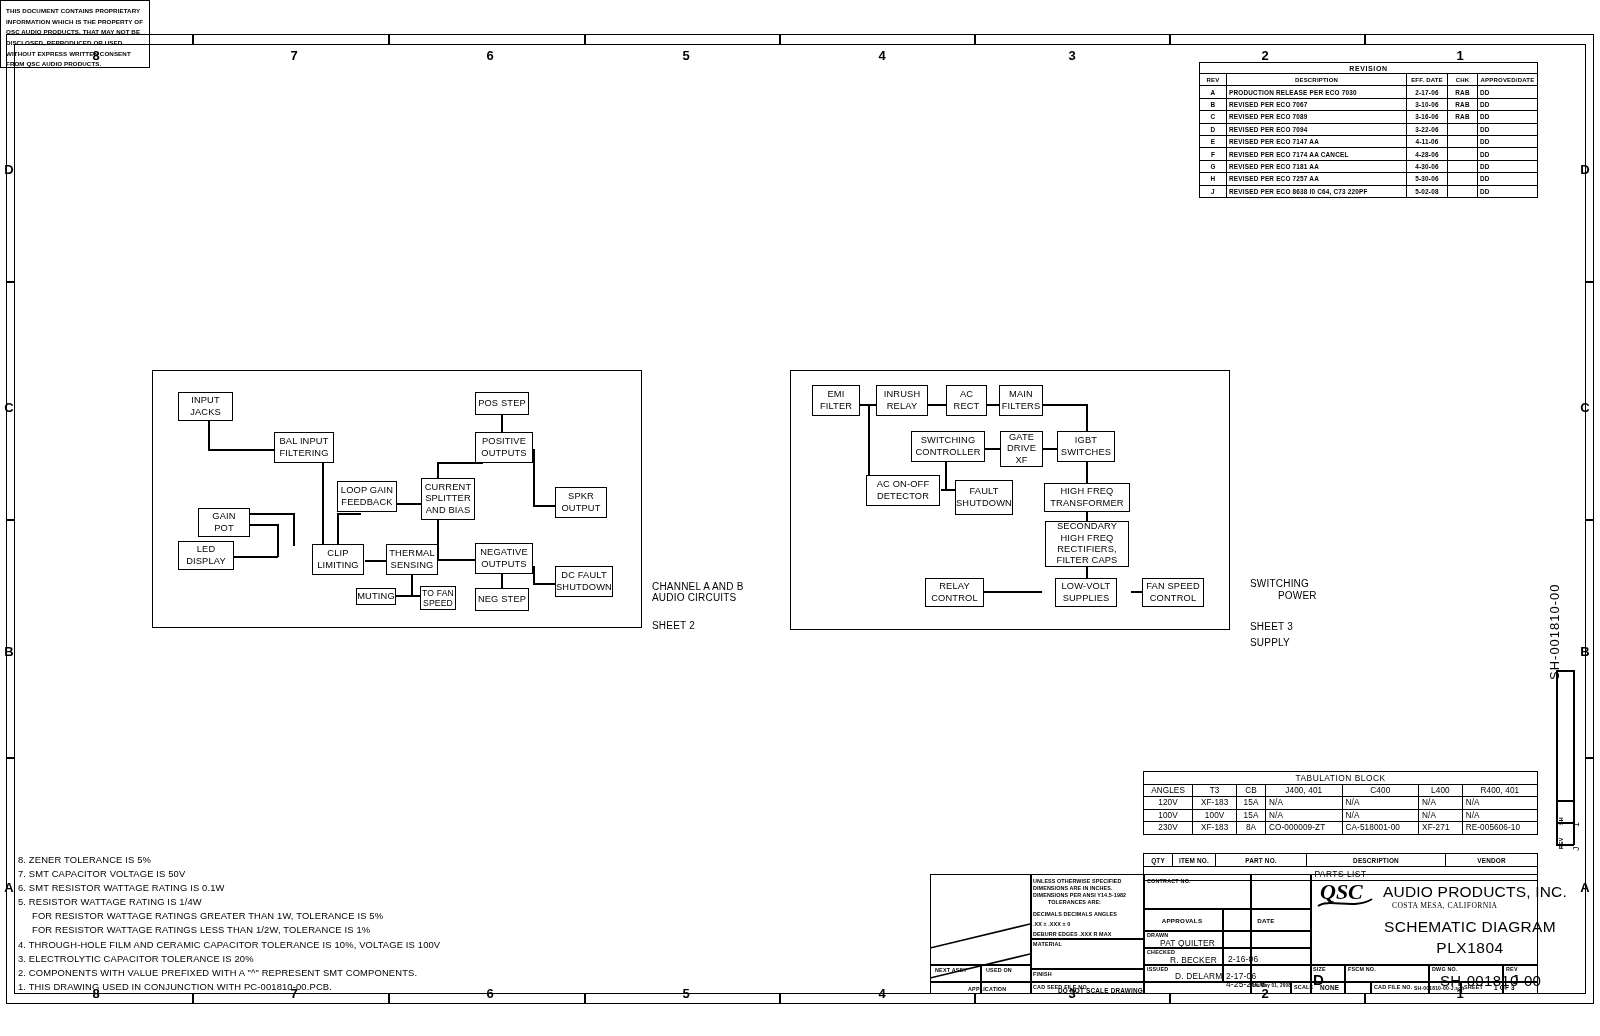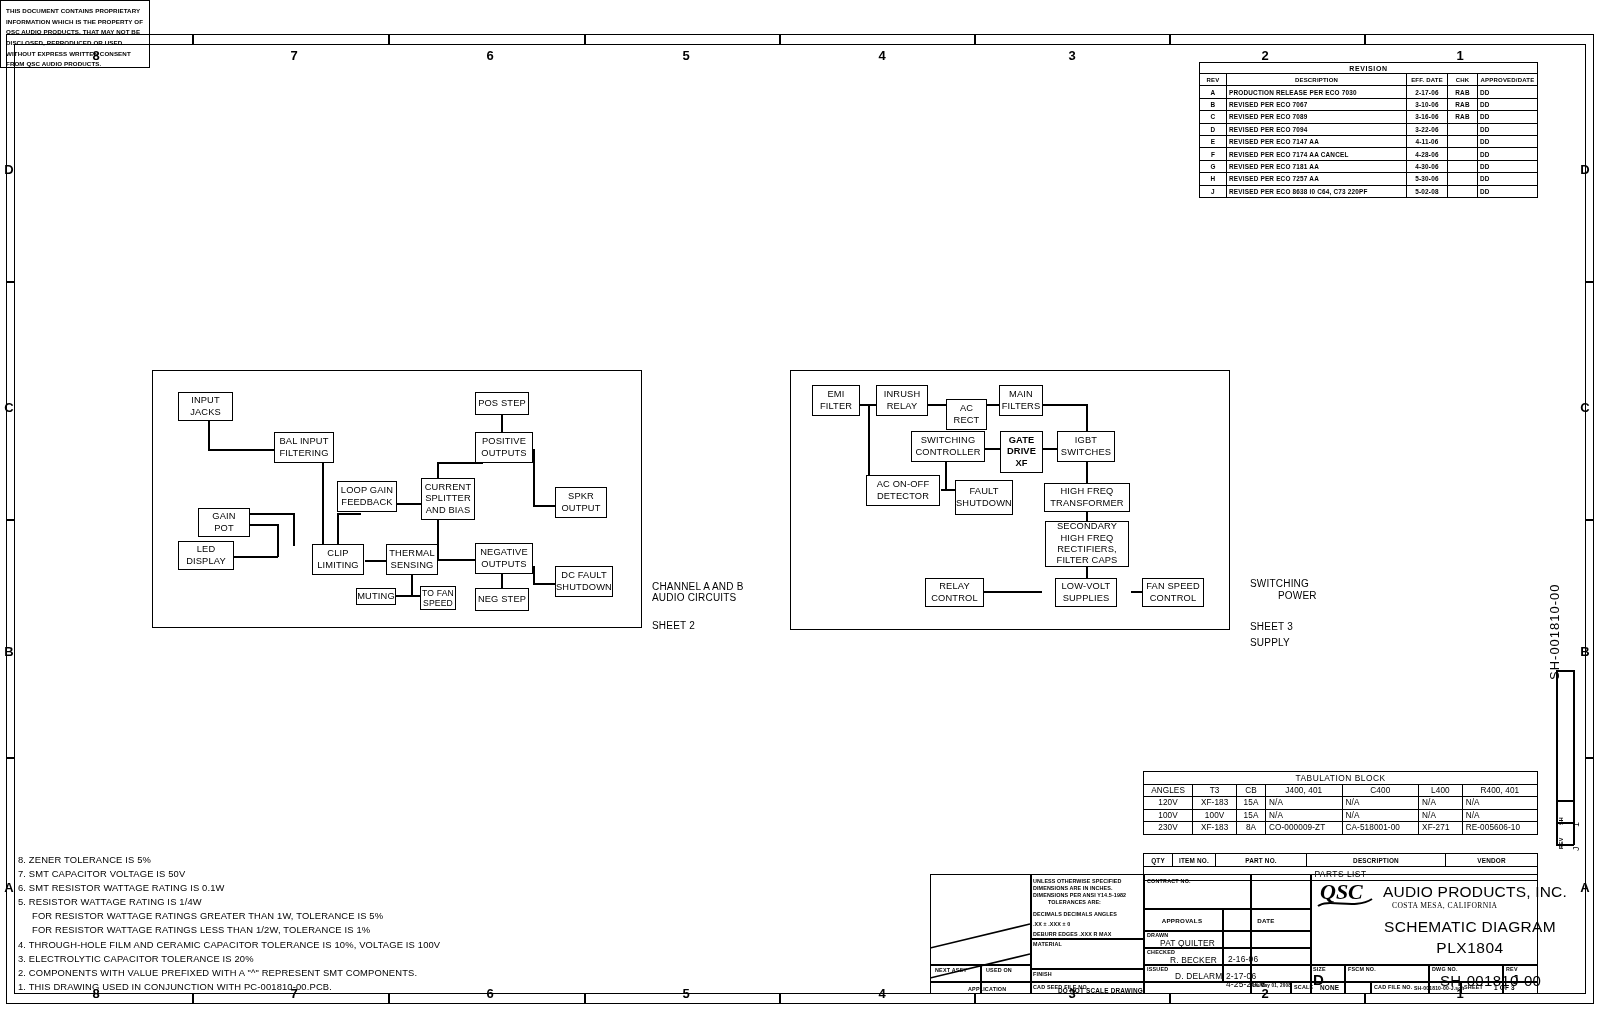--- a/index.html
+++ b/index.html
@@ -325,33 +325,33 @@
 <div class="ln" style="left:1131px;top:591px;width:18px;height:1.5px;"></div>
 
 <div class="nodebox" style="left:812px;top:385px;width:48px;height:31px;">
   <span style="white-space:pre-line">EMI
 FILTER</span>
   </div>
 <div class="nodebox" style="left:876px;top:385px;width:52px;height:31px;">
   <span style="white-space:pre-line">INRUSH
 RELAY</span>
   </div>
-<div class="nodebox" style="left:946px;top:399px;width:41px;height:31px;">
+<div class="nodebox" style="left:946px;top:385px;width:41px;height:31px;">
   <span style="white-space:pre-line">AC
 RECT</span>
   </div>
 <div class="nodebox" style="left:999px;top:385px;width:44px;height:31px;">
   <span style="white-space:pre-line">MAIN
 FILTERS</span>
   </div>
 <div class="nodebox" style="left:911px;top:431px;width:74px;height:31px;">
   <span style="white-space:pre-line">SWITCHING
 CONTROLLER</span>
   </div>
-<div class="nodebox" style="left:1000px;top:431px;width:43px;height:42px;font-weight:bold;">
+<div class="nodebox" style="left:1000px;top:431px;width:43px;height:36px;">
   <span style="white-space:pre-line">GATE
 DRIVE XF</span>
   </div>
 <div class="nodebox" style="left:1057px;top:431px;width:58px;height:31px;">
   <span style="white-space:pre-line">IGBT
 SWITCHES</span>
   </div>
 <div class="nodebox" style="left:866px;top:475px;width:74px;height:31px;">
   <span style="white-space:pre-line">AC ON-OFF
 DETECTOR</span>

